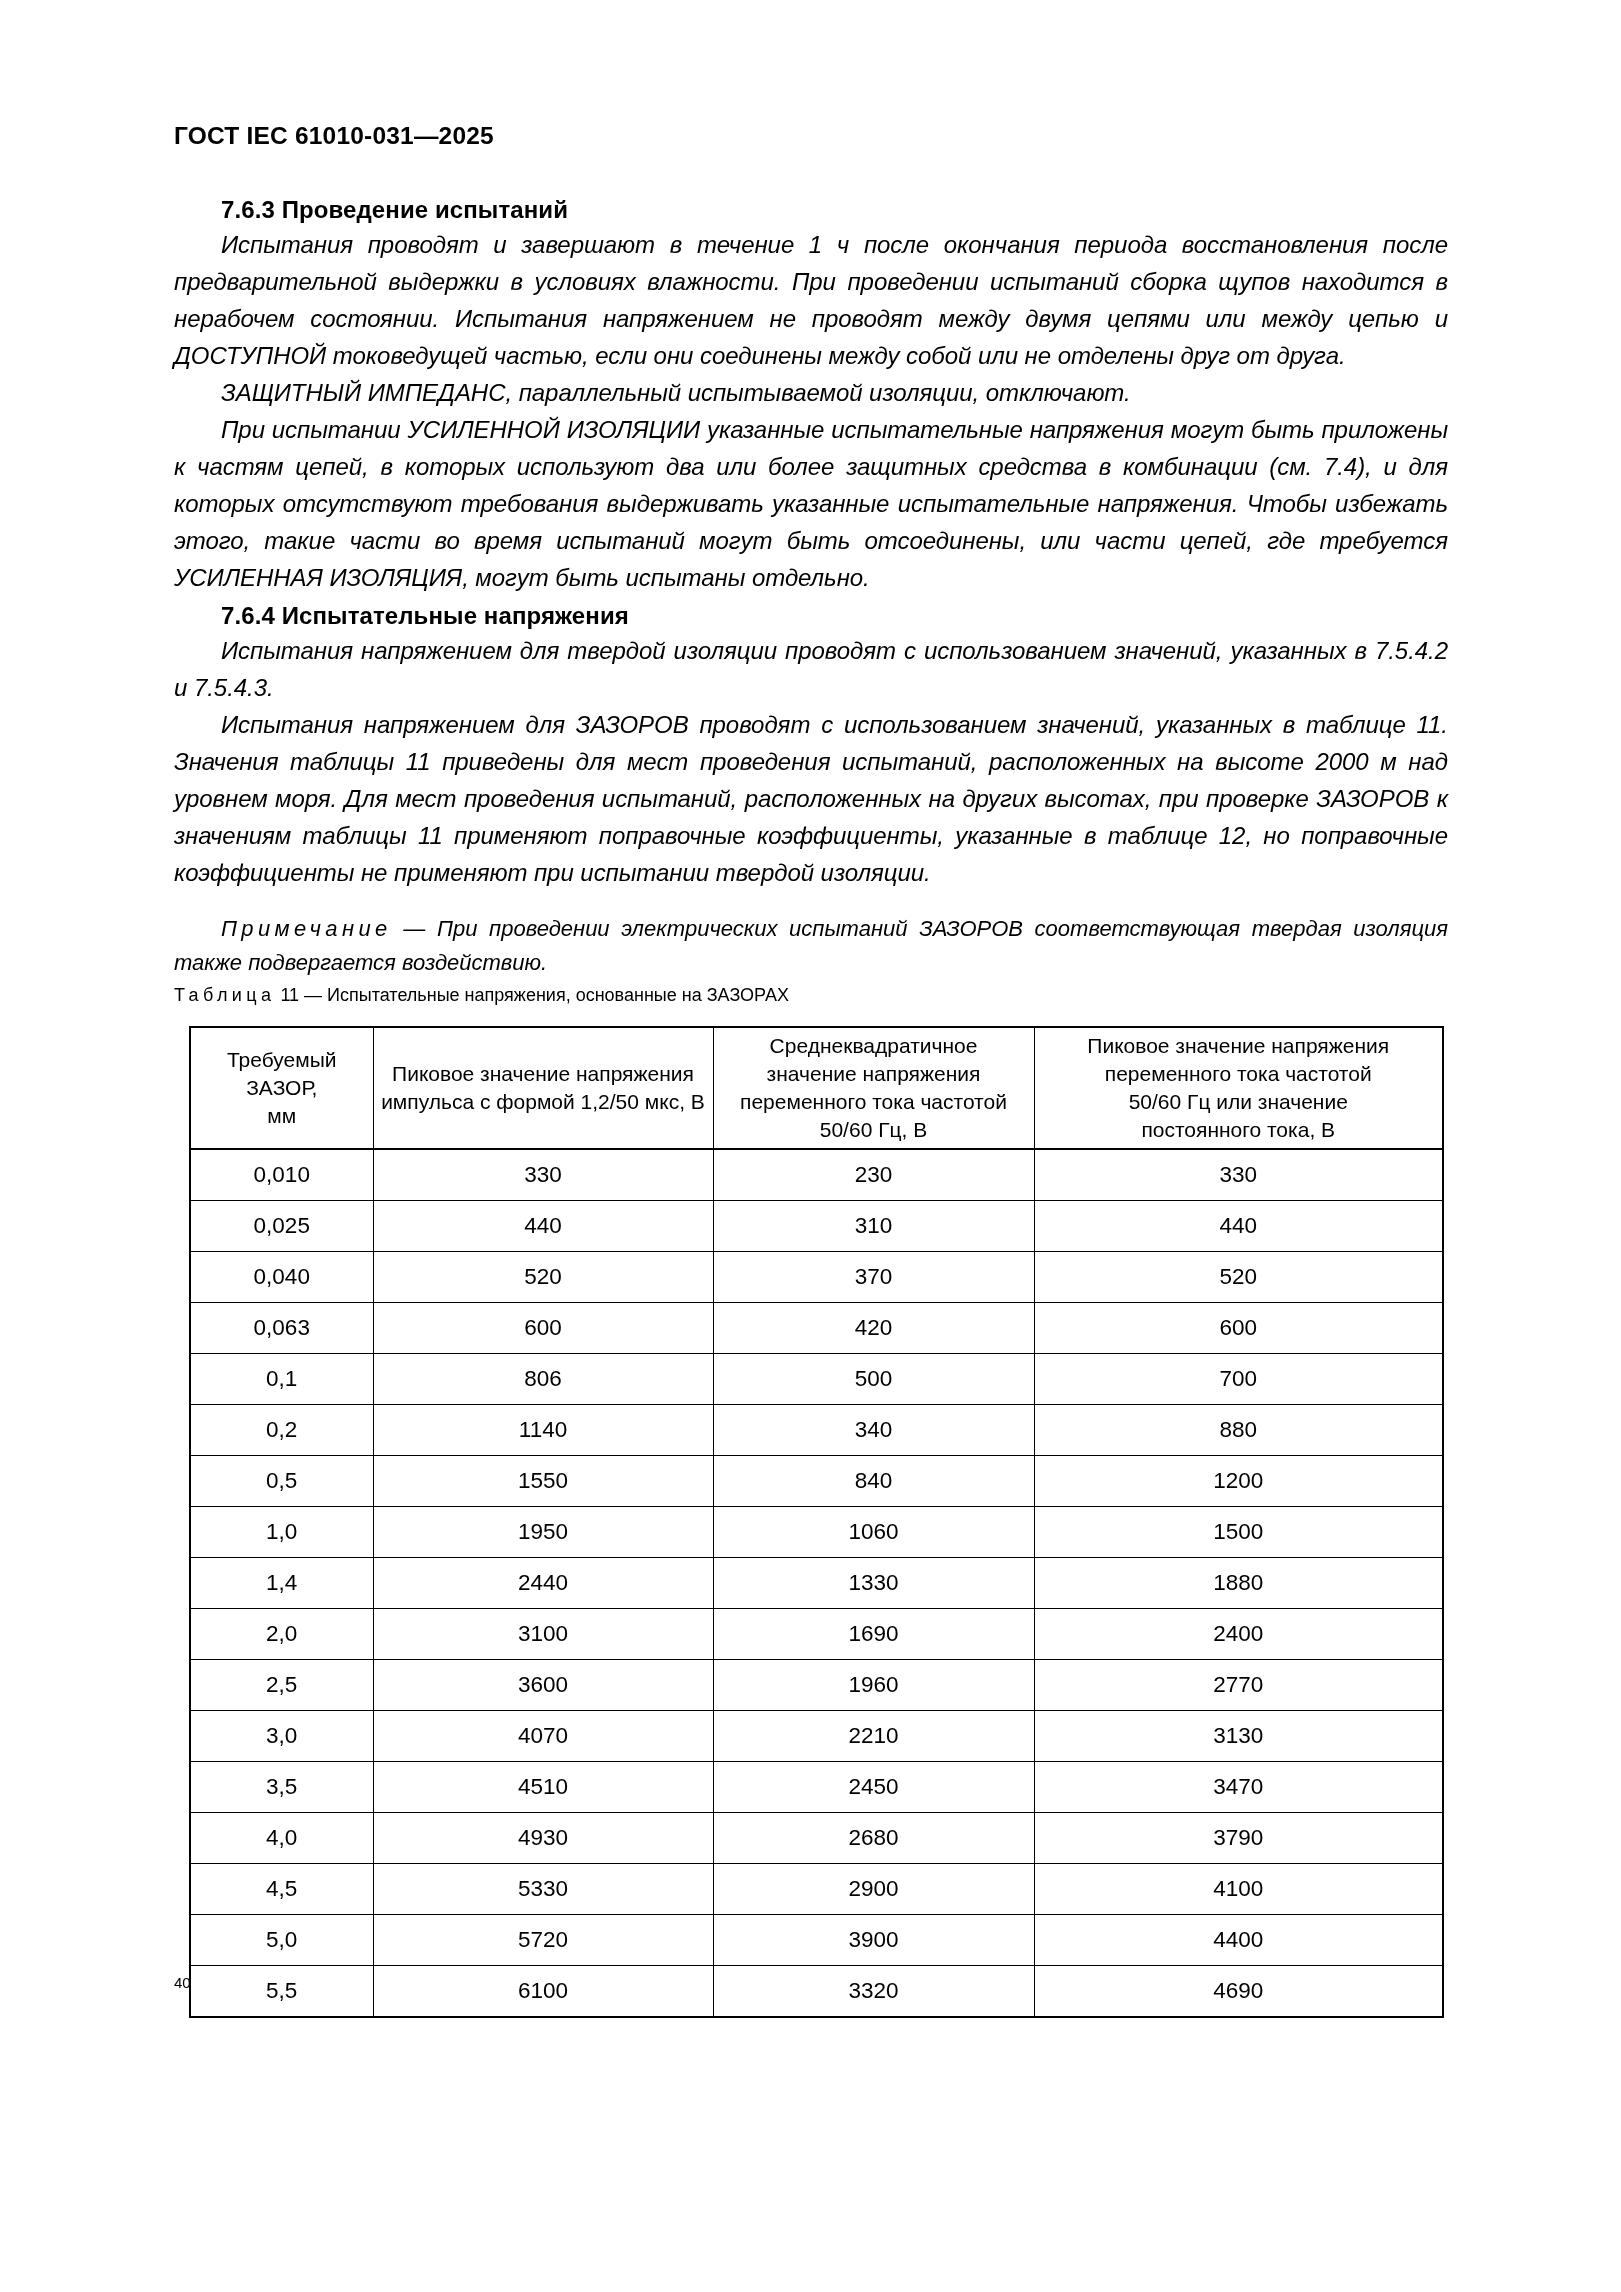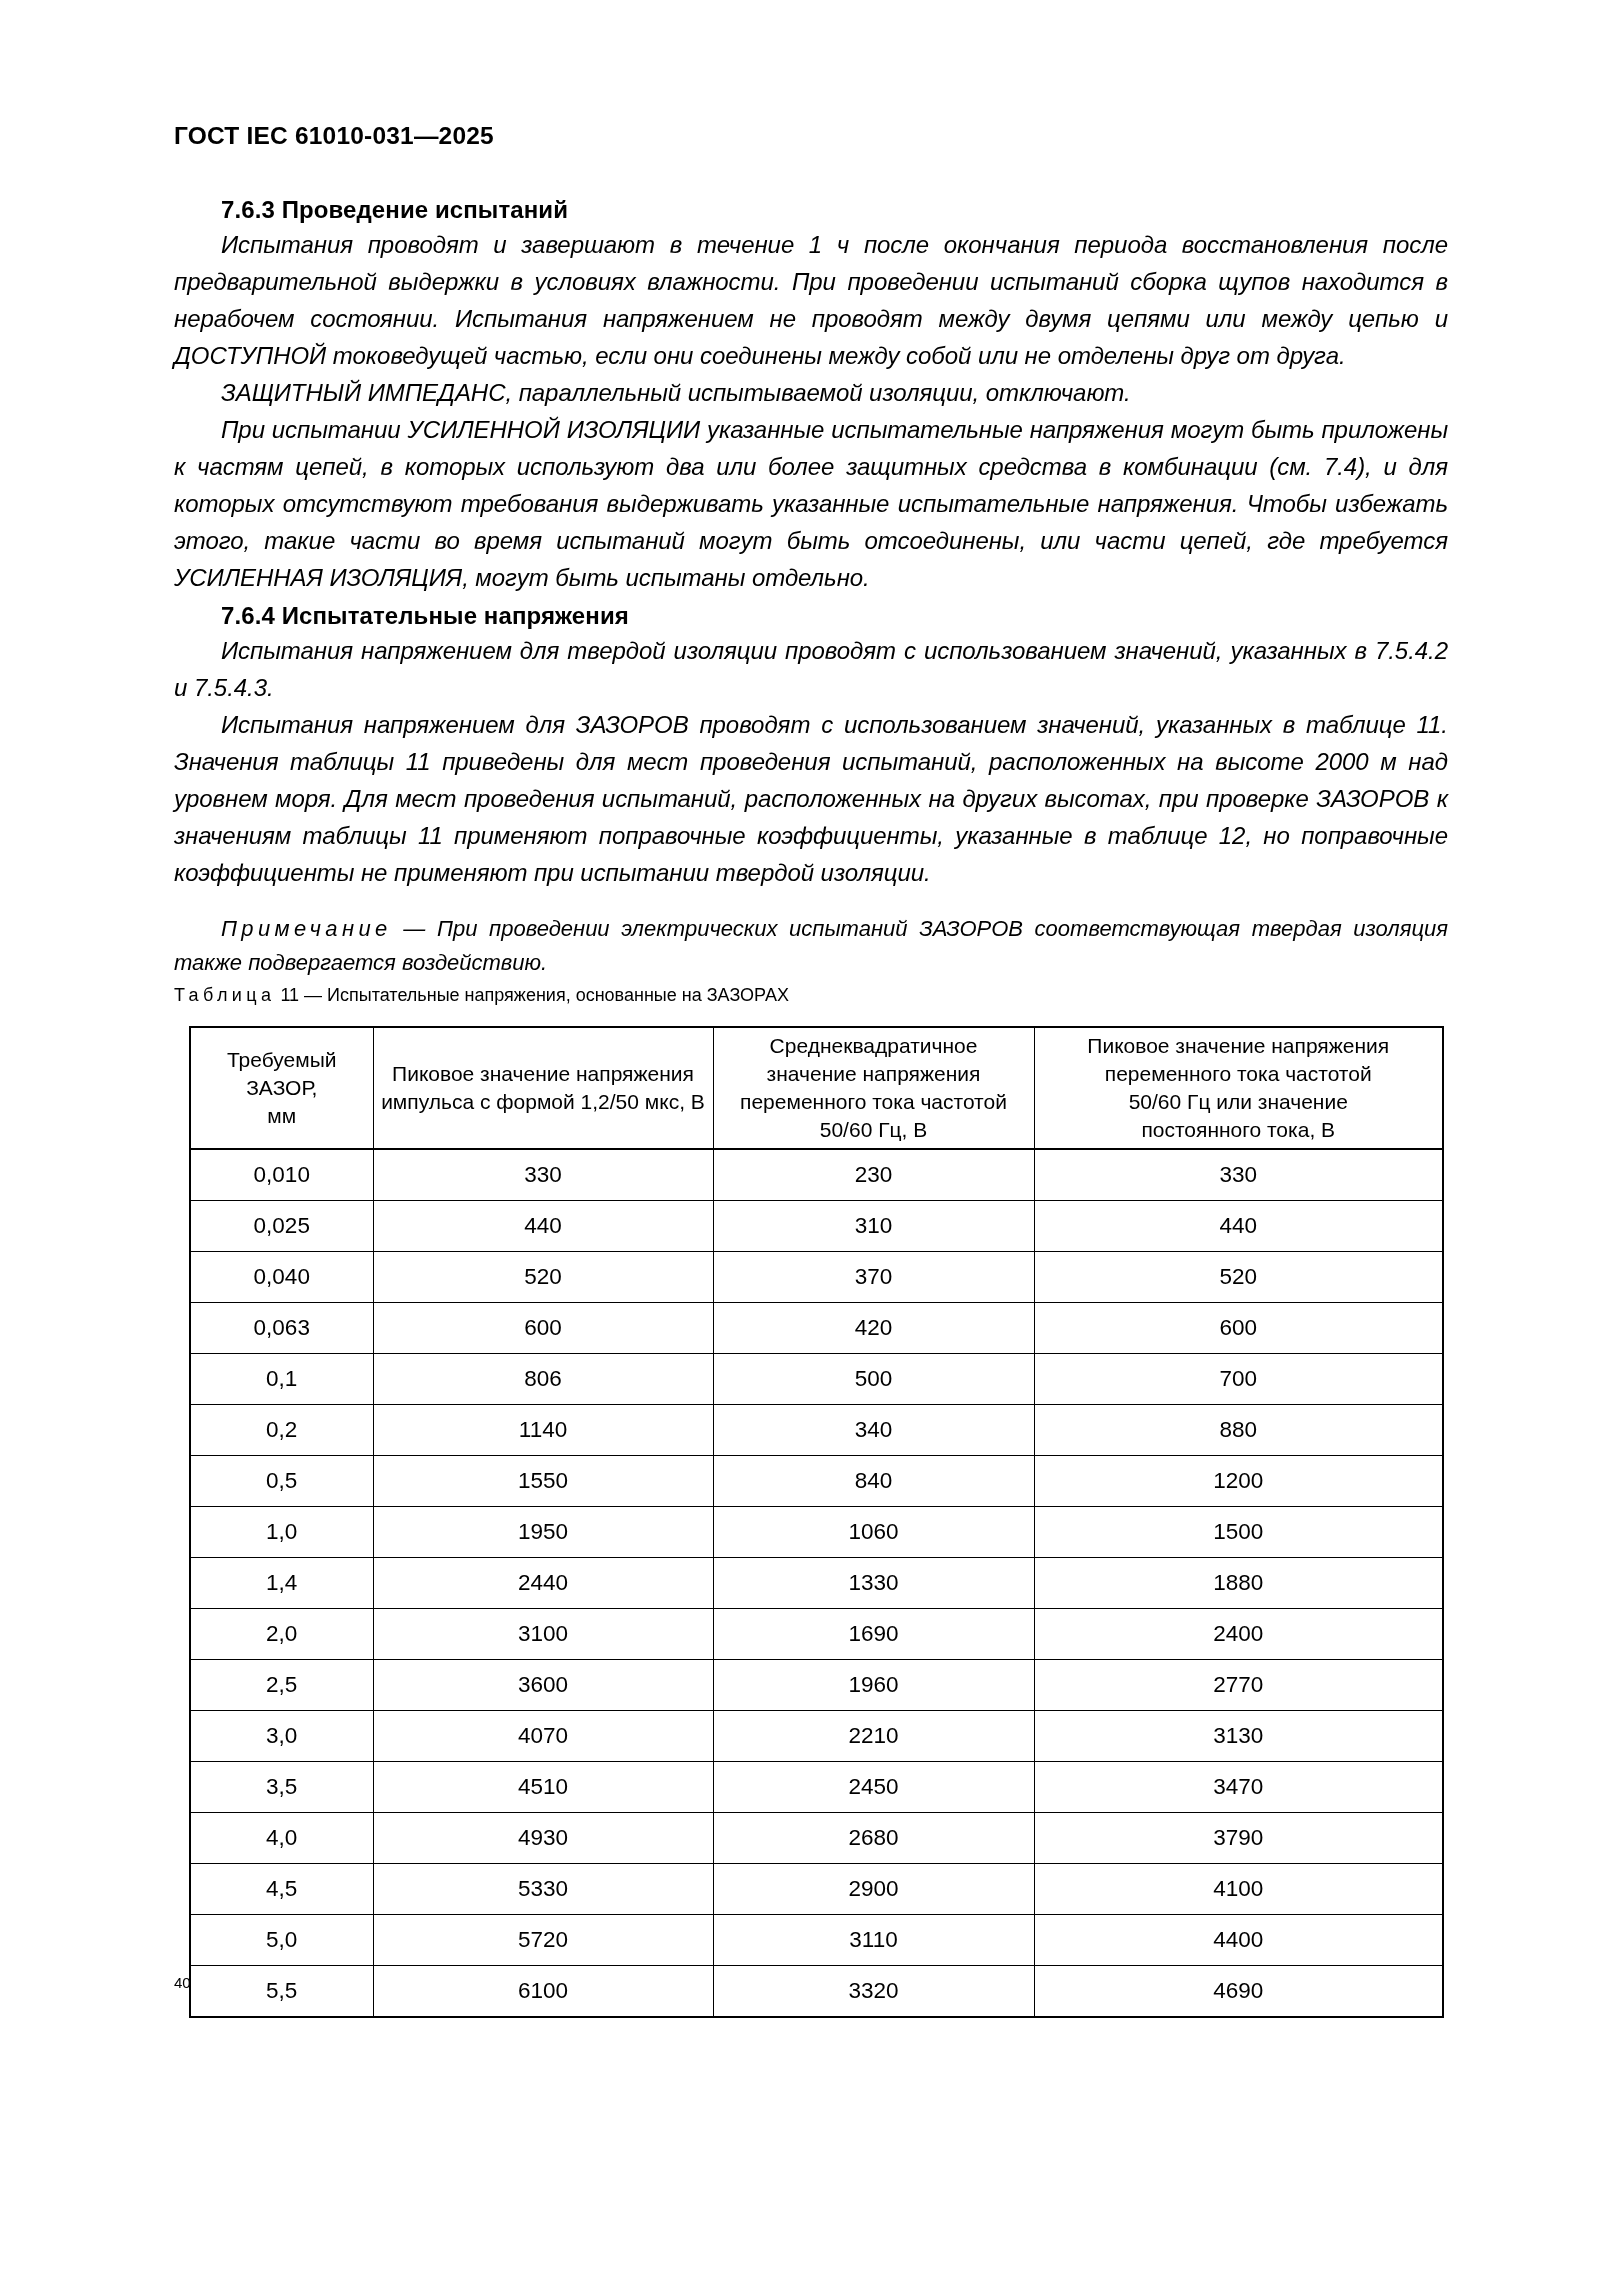--- a/index.html
+++ b/index.html
@@ -285,21 +285,21 @@
         </tr>
         <tr>
           <td>4,5</td>
           <td>5330</td>
           <td>2900</td>
           <td>4100</td>
         </tr>
         <tr>
           <td>5,0</td>
           <td>5720</td>
-          <td>3110</td>
+          <td>3900</td>
           <td>4400</td>
         </tr>
         <tr>
           <td>5,5</td>
           <td>6100</td>
           <td>3320</td>
           <td>4690</td>
         </tr>
       </tbody>
   </table>

